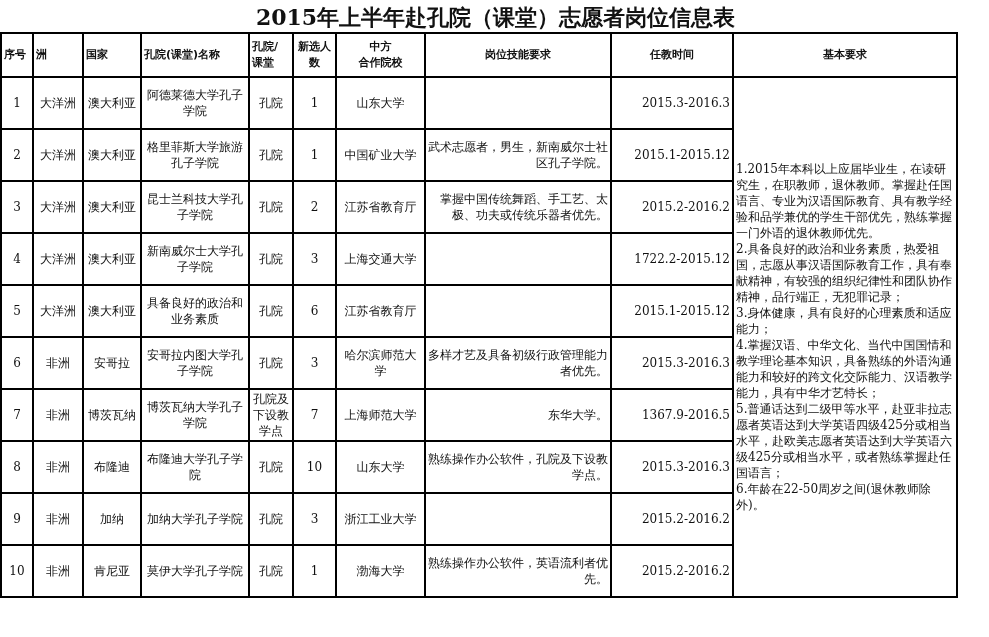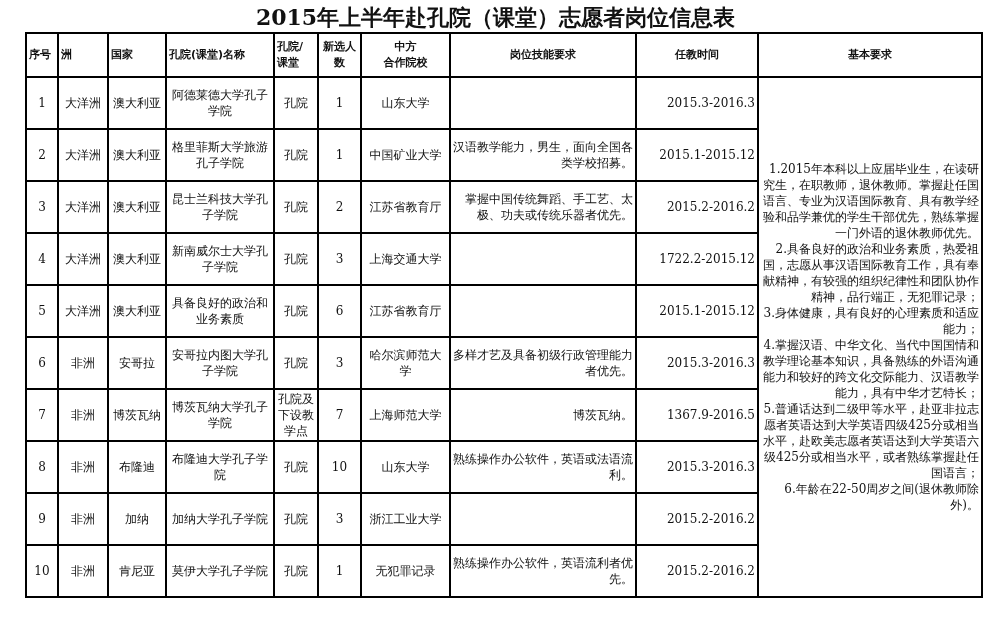--- a/index.html
+++ b/index.html
@@ -1,33 +1,33 @@
 <!DOCTYPE html>
 <html><head>
 <meta charset="utf-8">
 <style>
   html, body { margin: 0; padding: 0; background: #ffffff; }
   body { width: 989px; height: 637px; position: relative; overflow: hidden;
          font-family: "DejaVu Serif", "Liberation Serif", serif; color: #111; }
   .title { position: absolute; left: 1px; top: 3px; width: 989px; text-align: center;
            font-size: 22px; font-weight: bold; letter-spacing: 0px; line-height: 28px;
            font-family: "DejaVu Serif", serif; }
-  table.info { position: absolute; left: 25px; top: 32px; border-collapse: collapse;
+  table.info { position: absolute; left: 0; top: 32px; border-collapse: collapse;
                table-layout: fixed; width: 956px; }
   table.info td, table.info th { border: 2px solid #000; padding: 0 2px; overflow: hidden;
                                  font-size: 12px; line-height: 16px; vertical-align: middle; }
   table.info th { height: 42px; font-weight: bold; font-size: 11px; font-family: "DejaVu Sans", sans-serif; }
   th.left { text-align: left; }
   th.center { text-align: center; }
   table.info td { height: 50px; }
   td.c { text-align: center; }
   td.l { text-align: right; }
   td.clip { padding: 0; margin-left: 20px; }
   td.clip div { height: 50px; overflow: hidden; display: flex; align-items: center; justify-content: center; text-align: center; }
-  td.req { vertical-align: middle; text-align: right; line-height: 17.4px; font-size: 12px; padding: 0 2px; }
+  td.req { vertical-align: middle; text-align: left; line-height: 17.4px; font-size: 12px; padding: 0 2px; }
   .req-line { display: block; }
 </style>
 </head>
 <body>
 
 <div class="title">2015年上半年赴孔院（课堂）志愿者岗位信息表</div>
 
 <table class="info">
   <colgroup>
     <col style="width:32px">
@@ -78,21 +78,21 @@
       </td>
     </tr>
     <tr>
       <td class="c">2</td>
       <td class="c">大洋洲</td>
       <td class="c">澳大利亚</td>
       <td class="c">格里菲斯大学旅游孔子学院</td>
       <td class="c">孔院</td>
       <td class="c">1</td>
       <td class="c">中国矿业大学</td>
-      <td class="l">汉语教学能力，男生，面向全国各类学校招募。</td>
+      <td class="l">武术志愿者，男生，新南威尔士社区孔子学院。</td>
       <td class="l">2015.1-2015.12</td>
     </tr>
     <tr>
       <td class="c">3</td>
       <td class="c">大洋洲</td>
       <td class="c">澳大利亚</td>
       <td class="c">昆士兰科技大学孔子学院</td>
       <td class="c">孔院</td>
       <td class="c">2</td>
       <td class="c">江苏省教育厅</td>
@@ -135,50 +135,50 @@
     <tr>
       <td class="c">7</td>
       <td class="c">非洲</td>
       <td class="c">博茨瓦纳</td>
       <td class="c">博茨瓦纳大学孔子学院</td>
       <td class="clip">
           <div>孔院及下设教学点</div>
         </td>
       <td class="c">7</td>
       <td class="c">上海师范大学</td>
-      <td class="l">博茨瓦纳。</td>
+      <td class="l">东华大学。</td>
       <td class="l">1367.9-2016.5</td>
     </tr>
     <tr>
       <td class="c">8</td>
       <td class="c">非洲</td>
       <td class="c">布隆迪</td>
       <td class="c">布隆迪大学孔子学院</td>
       <td class="c">孔院</td>
       <td class="c">10</td>
       <td class="c">山东大学</td>
-      <td class="l">熟练操作办公软件，英语或法语流利。</td>
+      <td class="l">熟练操作办公软件，孔院及下设教学点。</td>
       <td class="l">2015.3-2016.3</td>
     </tr>
     <tr>
       <td class="c">9</td>
       <td class="c">非洲</td>
       <td class="c">加纳</td>
       <td class="c">加纳大学孔子学院</td>
       <td class="c">孔院</td>
       <td class="c">3</td>
       <td class="c">浙江工业大学</td>
       <td class="l"></td>
       <td class="l">2015.2-2016.2</td>
     </tr>
     <tr>
       <td class="c">10</td>
       <td class="c">非洲</td>
       <td class="c">肯尼亚</td>
       <td class="c">莫伊大学孔子学院</td>
       <td class="c">孔院</td>
       <td class="c">1</td>
-      <td class="c">无犯罪记录</td>
+      <td class="c">渤海大学</td>
       <td class="l">熟练操作办公软件，英语流利者优先。</td>
       <td class="l">2015.2-2016.2</td>
     </tr>
   </tbody>
 </table>
 
 </body></html>

